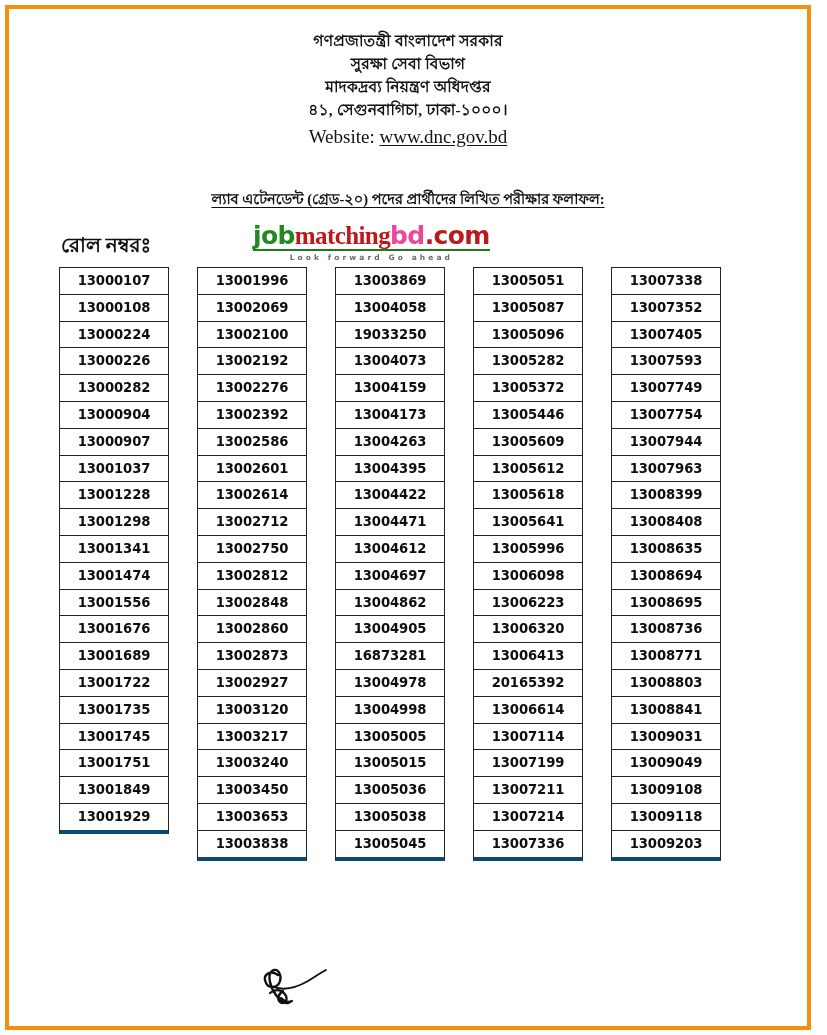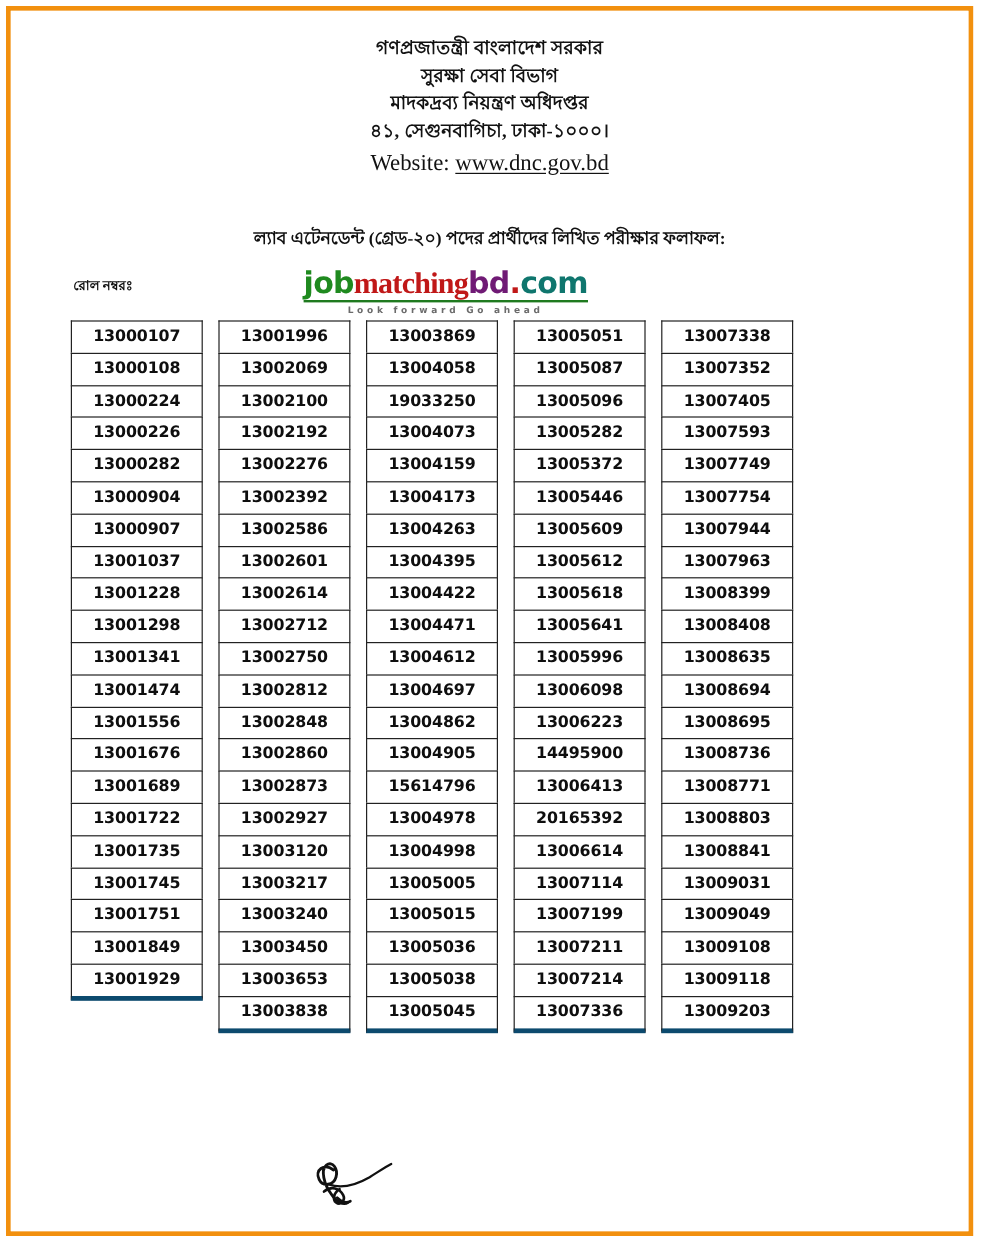--- a/index.html
+++ b/index.html
@@ -76,20 +76,21 @@
   
   .doc-title {
     text-align: center;
     margin-top: 38px;
     font-weight: 700;
     font-size: 14.5px;
     line-height: 20px;
     color: #101010;
   }
   .doc-title span {
+    text-decoration: underline;
     text-underline-offset: 3px;
   }
 
   
   .body-para {
     margin-top: 22px;
     font-size: 14.5px;
     line-height: 32px;
     color: #101010;
     text-align: justify;
@@ -100,21 +101,21 @@
   
   .label-row {
     position: relative;
     margin-top: 16px;
     height: 34px;
   }
   .roll-label {
     position: absolute;
     left: 6px;
     top: 5px;
-    font-size: 11px;
+    font-size: 20px;
     font-weight: 600;
     color: #101010;
     text-align: center;
   }
 
   .watermark {
     position: absolute;
     left: 198px;
     top: -2px;
     text-align: center;
@@ -126,38 +127,38 @@
     font-weight: 900;
     font-size: 25px;
     letter-spacing: -0.6px;
     white-space: nowrap;
     border-bottom: 2.5px solid #1f7a1f;
     padding-bottom: 1px;
     display: inline-block;
   }
   .wm-job   { color: #1f8a1f; }
   .wm-match { color: #C01818; font-family: Liberation Serif, serif; }
-  .wm-bd    { color: #701a75; }
+  .wm-bd    { color: #ec4899; }
   .wm-dot   { color: #C01818; }
-  .wm-com   { color: #0f766e; }
+  .wm-com   { color: #b91c1c; }
   .wm-sub {
     font-family: "DejaVu Sans", sans-serif;
     font-size: 7.5px;
     font-weight: 700;
     letter-spacing: 3.1px;
     color: #6b6b6b;
     margin-top: 3px;
     white-space: nowrap;
   }
 
   
   .columns {
     display: flex;
     justify-content: flex-start;
-    gap: 13px;
+    gap: 28px;
     margin-top: 8px;
     padding-left: 4px;
   }
   .roll-col {
     width: 110px;
     display: flex;
     flex-direction: column;
   }
   .roll-cell {
     border: 1px solid #222222;
@@ -275,21 +276,21 @@
           <div class="roll-cell">13004159</div>
           <div class="roll-cell">13004173</div>
           <div class="roll-cell">13004263</div>
           <div class="roll-cell">13004395</div>
           <div class="roll-cell">13004422</div>
           <div class="roll-cell">13004471</div>
           <div class="roll-cell">13004612</div>
           <div class="roll-cell">13004697</div>
           <div class="roll-cell">13004862</div>
           <div class="roll-cell">13004905</div>
-          <div class="roll-cell">15614796</div>
+          <div class="roll-cell">16873281</div>
           <div class="roll-cell">13004978</div>
           <div class="roll-cell">13004998</div>
           <div class="roll-cell">13005005</div>
           <div class="roll-cell">13005015</div>
           <div class="roll-cell">13005036</div>
           <div class="roll-cell">13005038</div>
           <div class="roll-cell">13005045</div>
         </div>
       <div class="roll-col">
           <div class="roll-cell">13005051</div>
@@ -298,21 +299,21 @@
           <div class="roll-cell">13005282</div>
           <div class="roll-cell">13005372</div>
           <div class="roll-cell">13005446</div>
           <div class="roll-cell">13005609</div>
           <div class="roll-cell">13005612</div>
           <div class="roll-cell">13005618</div>
           <div class="roll-cell">13005641</div>
           <div class="roll-cell">13005996</div>
           <div class="roll-cell">13006098</div>
           <div class="roll-cell">13006223</div>
-          <div class="roll-cell">14495900</div>
+          <div class="roll-cell">13006320</div>
           <div class="roll-cell">13006413</div>
           <div class="roll-cell">20165392</div>
           <div class="roll-cell">13006614</div>
           <div class="roll-cell">13007114</div>
           <div class="roll-cell">13007199</div>
           <div class="roll-cell">13007211</div>
           <div class="roll-cell">13007214</div>
           <div class="roll-cell">13007336</div>
         </div>
       <div class="roll-col">

